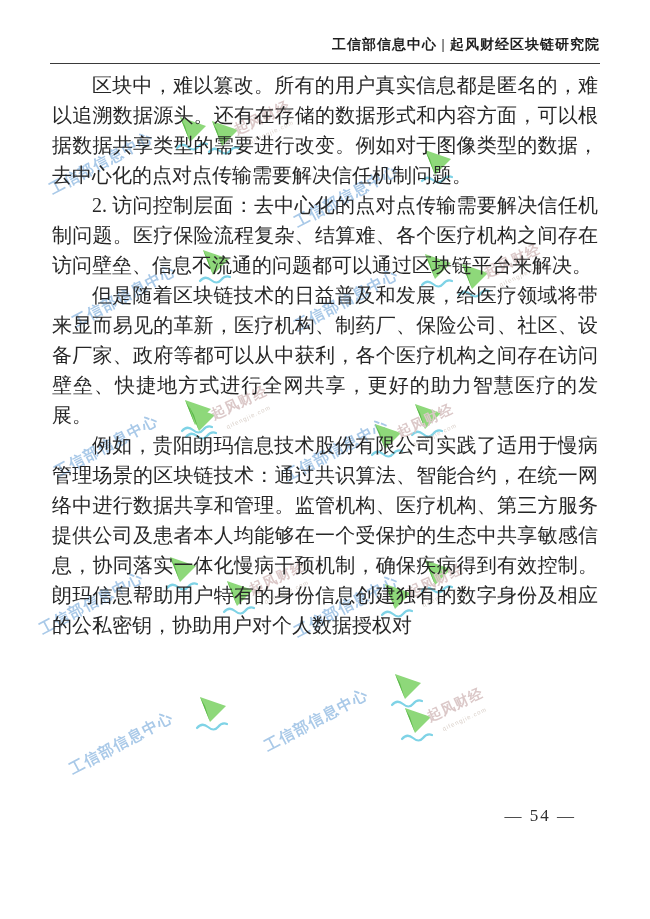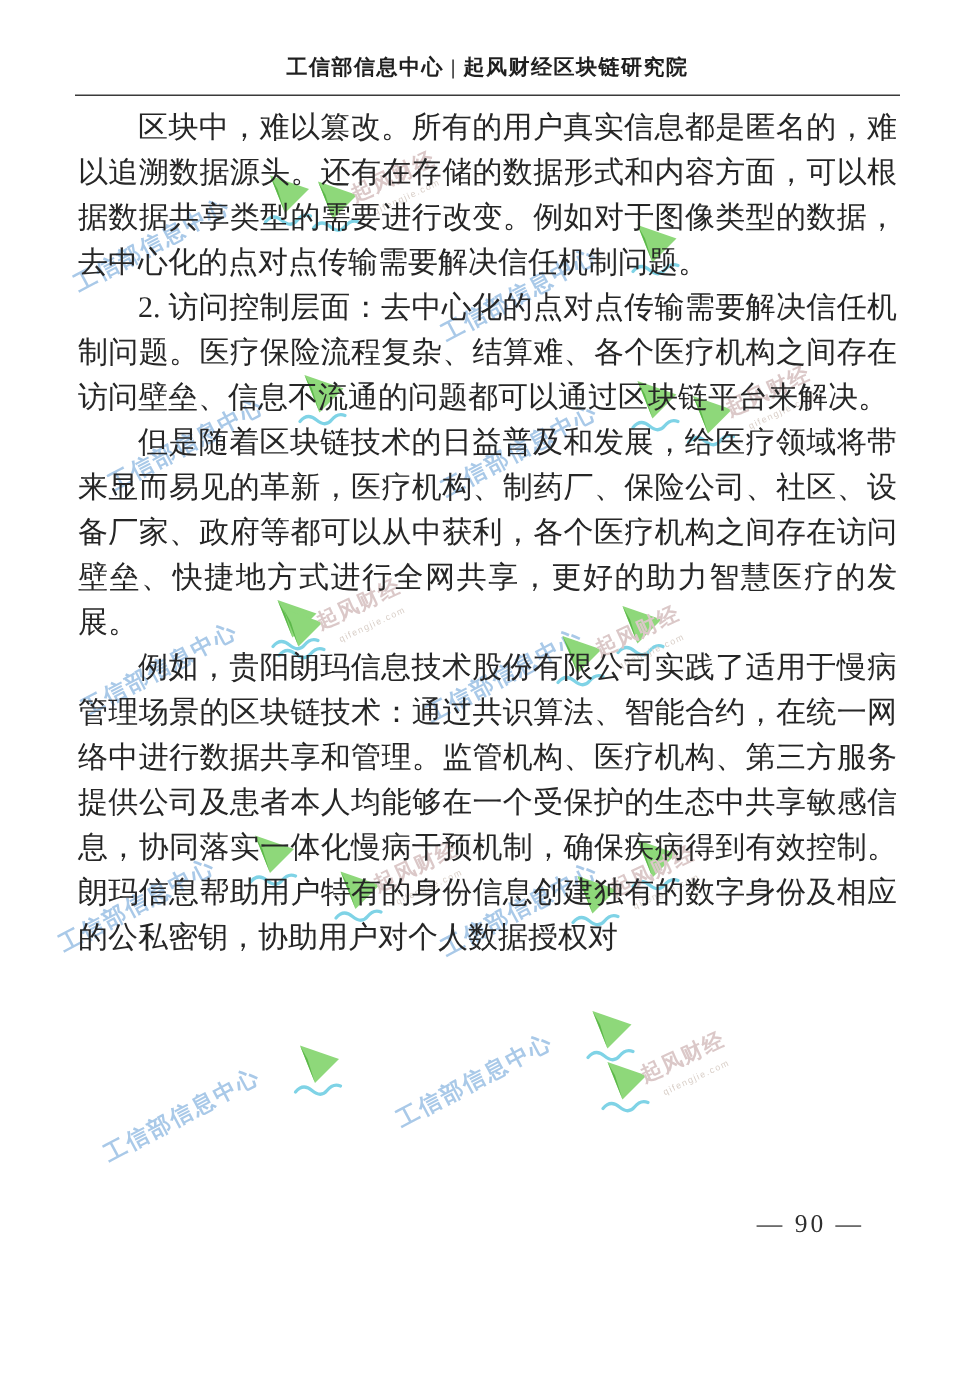--- a/index.html
+++ b/index.html
@@ -3,21 +3,21 @@
 <meta charset="utf-8">
 <style>
   html,body{margin:0;padding:0;background:#e8e8e8;}
   .page{
     position:relative;width:650px;height:919px;margin:0 auto;background:#ffffff;
     overflow:hidden;font-family:"Liberation Serif","DejaVu Serif",serif;
   }
   
   .header{
     position:absolute;left:50px;right:50px;top:36px;z-index:2;
-    text-align:center;font-size:14px;font-weight:bold;color:#1f1f1f;
+    text-align:right;font-size:14px;font-weight:bold;color:#1f1f1f;
     letter-spacing:1px;padding-bottom:9px;border-bottom:1.5px solid #3a3a3a;
   }
   
   .doc-body{
     position:absolute;left:52px;right:52px;top:70px;z-index:1;
     font-size:20px;line-height:30px;color:#262626;text-align:justify;
   }
   .para{margin:0;text-indent:2em;}
   
   .footer{
@@ -205,15 +205,15 @@
     <span>工信部信息中心 | 起风财经区块链研究院</span>
   </div>
 
   <div class="doc-body">
       <p class="para">区块中，难以篡改。所有的用户真实信息都是匿名的，难以追溯数据源头。还有在存储的数据形式和内容方面，可以根据数据共享类型的需要进行改变。例如对于图像类型的数据，去中心化的点对点传输需要解决信任机制问题。</p>
       <p class="para">2. 访问控制层面：去中心化的点对点传输需要解决信任机制问题。医疗保险流程复杂、结算难、各个医疗机构之间存在访问壁垒、信息不流通的问题都可以通过区块链平台来解决。</p>
       <p class="para">但是随着区块链技术的日益普及和发展，给医疗领域将带来显而易见的革新，医疗机构、制药厂、保险公司、社区、设备厂家、政府等都可以从中获利，各个医疗机构之间存在访问壁垒、快捷地方式进行全网共享，更好的助力智慧医疗的发展。</p>
       <p class="para">例如，贵阳朗玛信息技术股份有限公司实践了适用于慢病管理场景的区块链技术：通过共识算法、智能合约，在统一网络中进行数据共享和管理。监管机构、医疗机构、第三方服务提供公司及患者本人均能够在一个受保护的生态中共享敏感信息，协同落实一体化慢病干预机制，确保疾病得到有效控制。朗玛信息帮助用户特有的身份信息创建独有的数字身份及相应的公私密钥，协助用户对个人数据授权对</p>
     </div>
 
-  <div class="footer">— 90 —</div>
+  <div class="footer">— 54 —</div>
 
 </div>
 
 </body></html>

